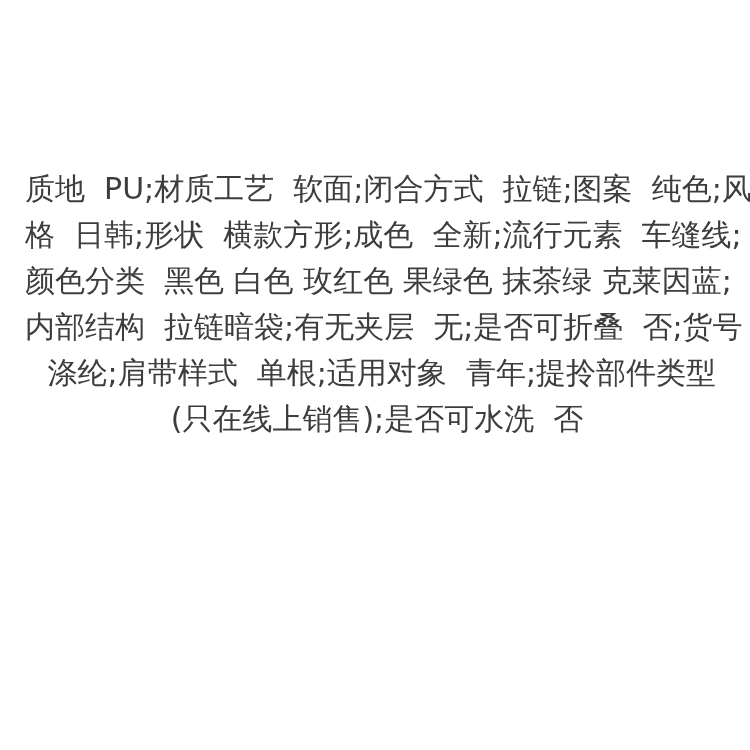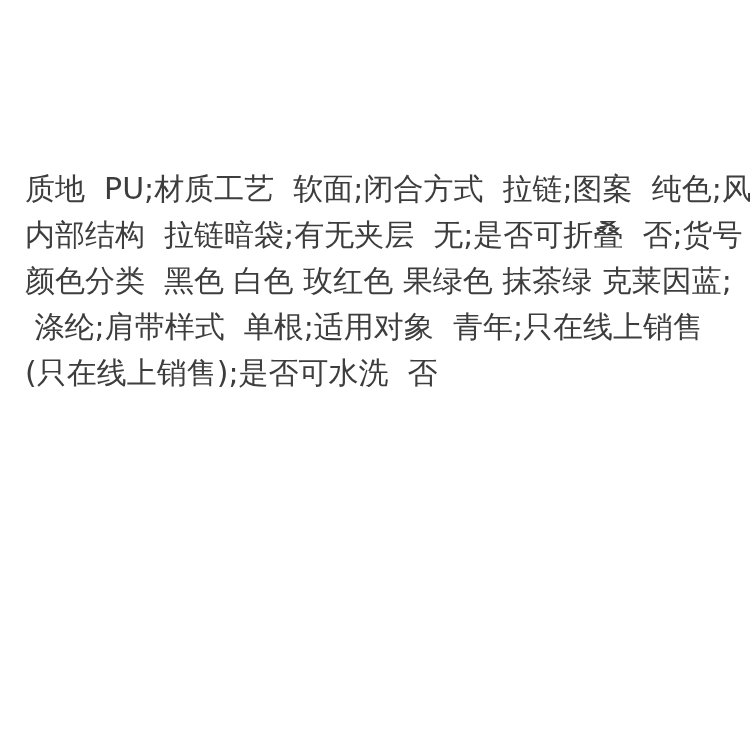--- a/index.html
+++ b/index.html
@@ -20,24 +20,26 @@
     top: 166px;
     width: 704px;
     color: #3d3d3d;
     font-size: 30px;
     line-height: 46px;
     font-weight: 400;
   }
   .attr-line {
     white-space: pre;      
     overflow: visible;
+    text-align: center;
   }
 </style>
 </head>
 <body>
 
 <div class="attr-text-block">
   <div class="attr-line">质地  PU;材质工艺  软面;闭合方式  拉链;图案  纯色;风</div>
+  <div class="attr-line">格  日韩;形状  横款方形;成色  全新;流行元素  车缝线;</div>
+  <div class="attr-line">颜色分类  黑色 白色 玫红色 果绿色 抹茶绿 克莱因蓝;</div>
   <div class="attr-line">内部结构  拉链暗袋;有无夹层  无;是否可折叠  否;货号</div>
-  <div class="attr-line">颜色分类  黑色 白色 玫红色 果绿色 抹茶绿 克莱因蓝;</div>
-  <div class="attr-line"> 涤纶;肩带样式  单根;适用对象  青年;只在线上销售</div>
+  <div class="attr-line"> 涤纶;肩带样式  单根;适用对象  青年;提拎部件类型</div>
   <div class="attr-line">(只在线上销售);是否可水洗  否</div>
 </div>
 
 </body></html>

